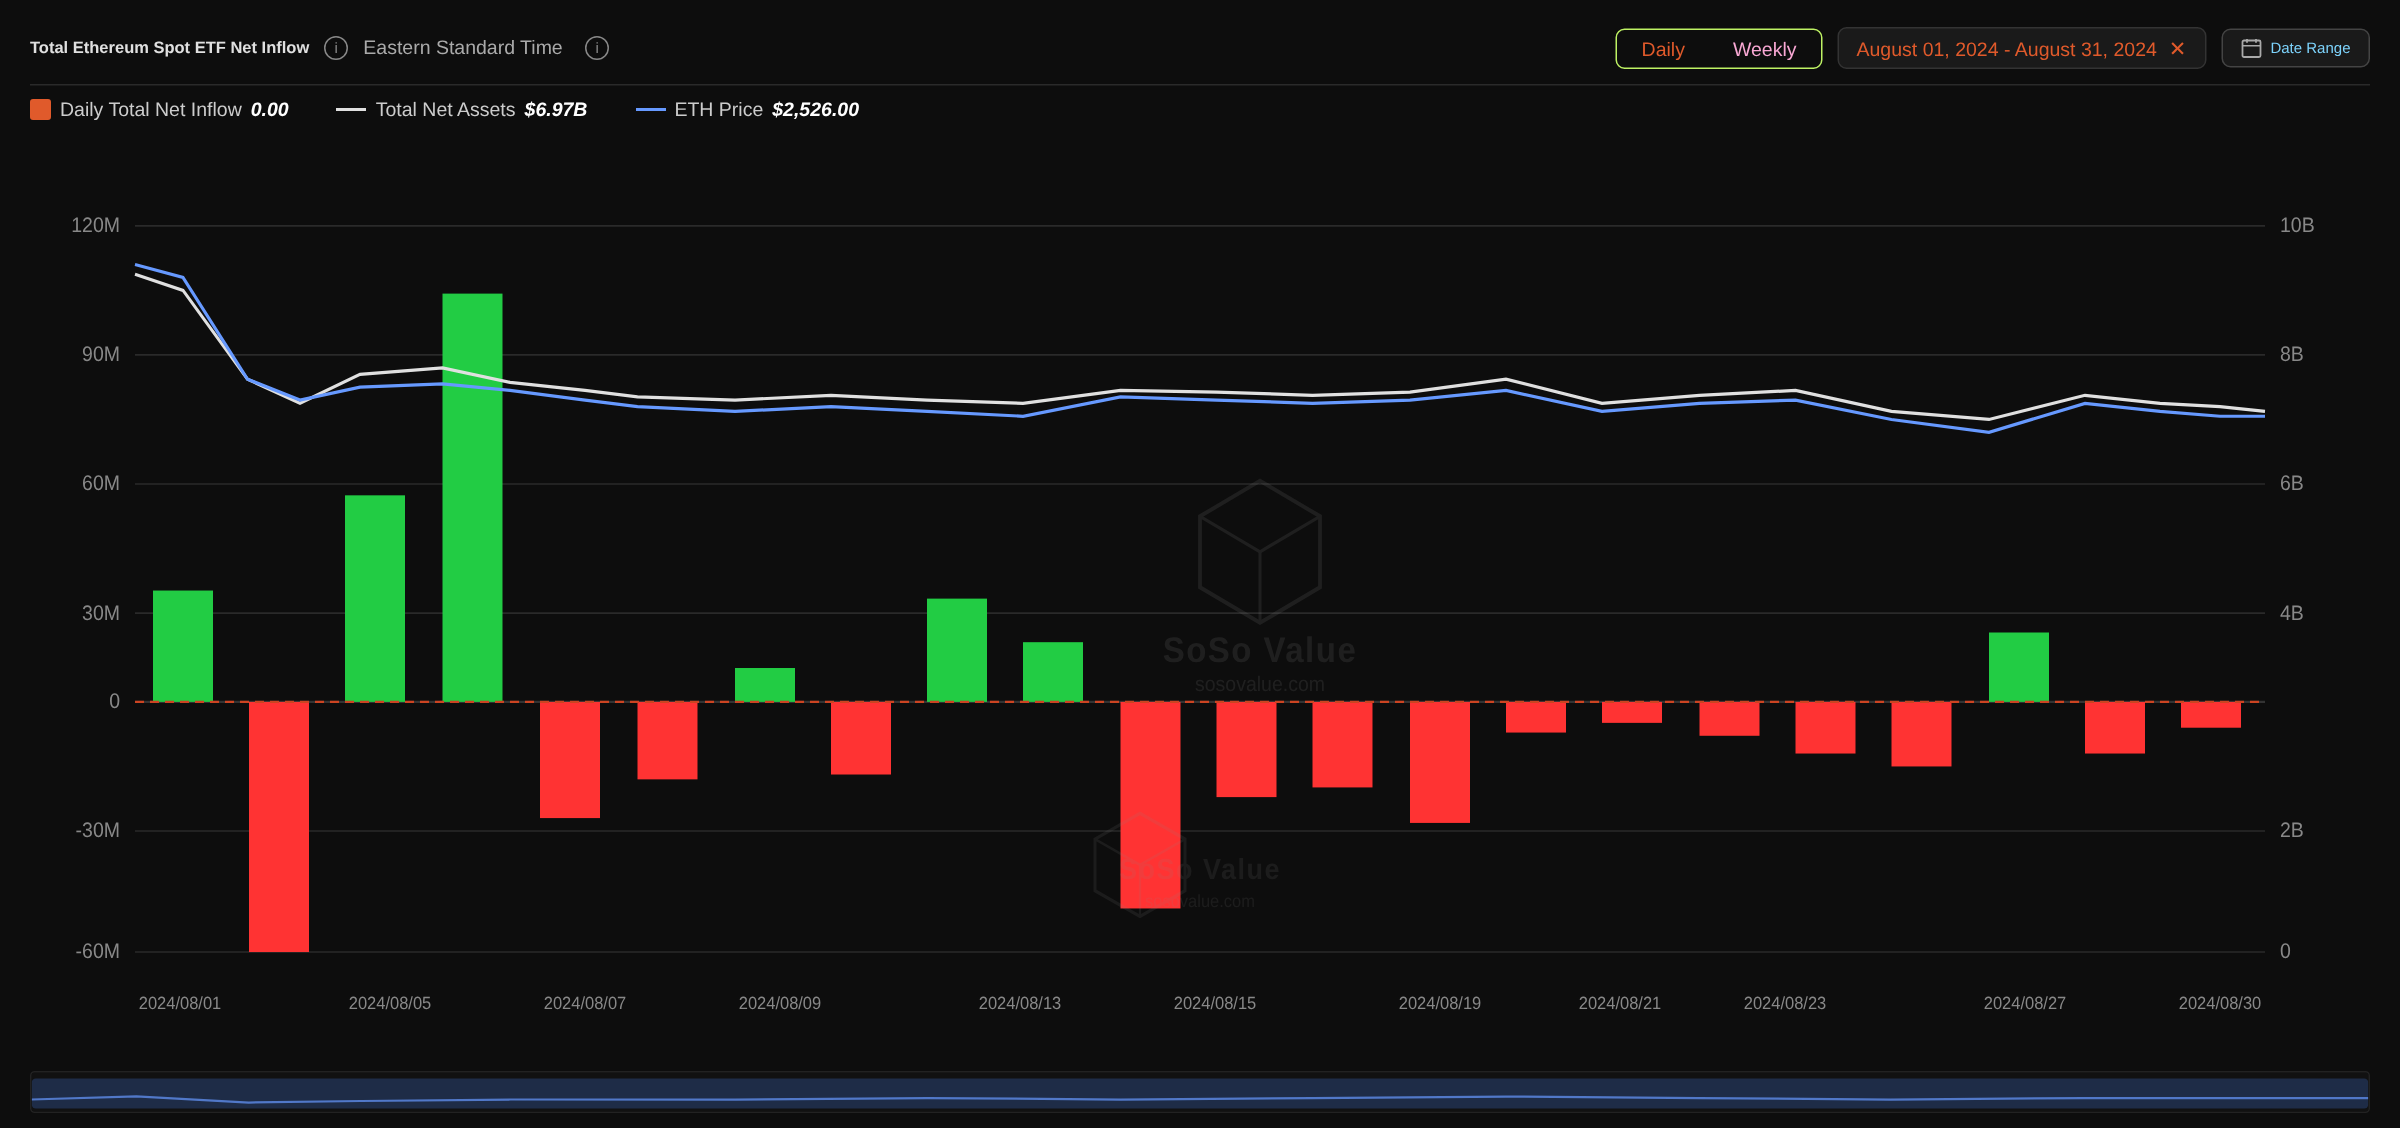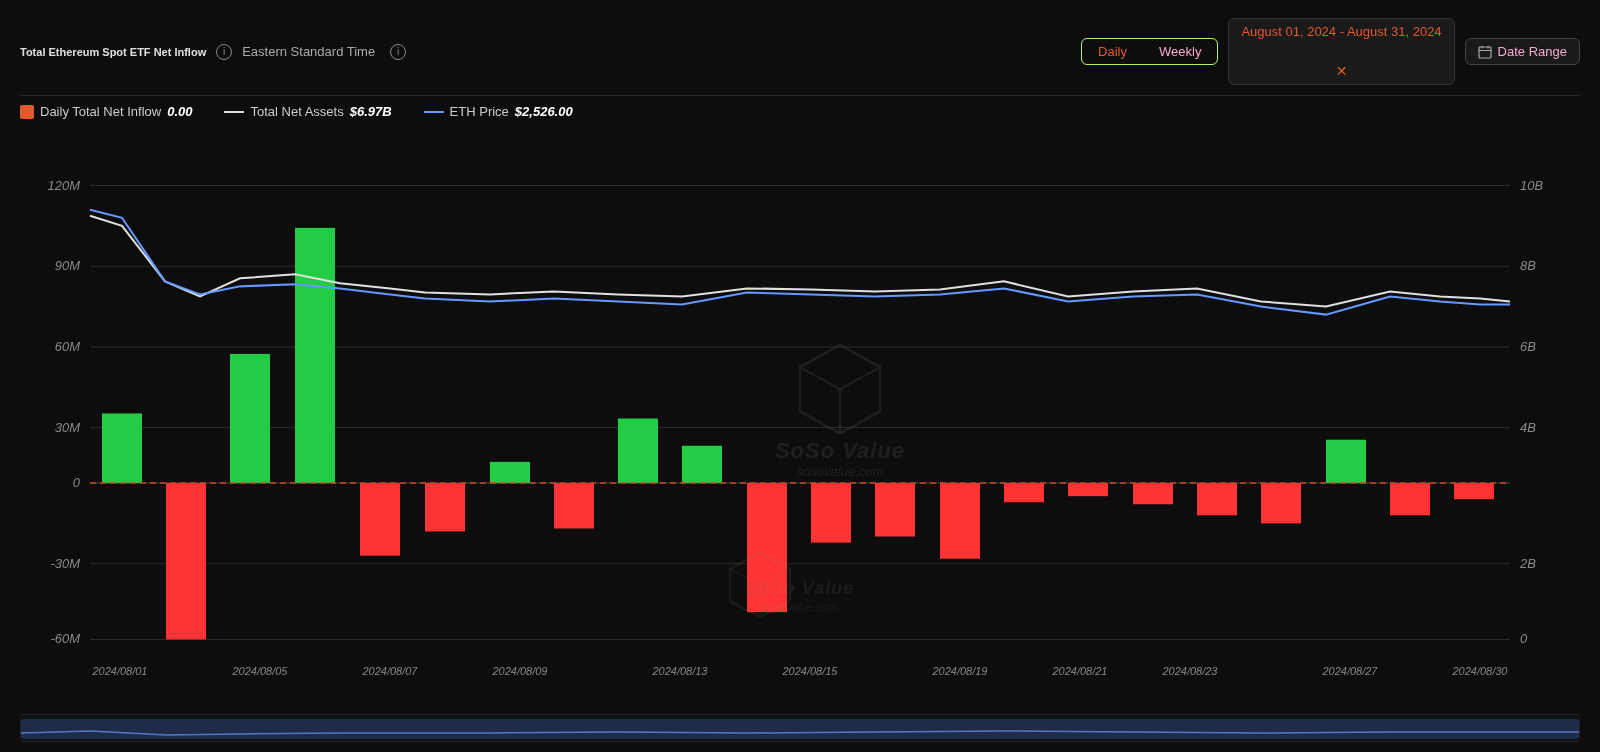--- a/index.html
+++ b/index.html
@@ -67,46 +67,45 @@
       border: none;
       outline: none;
     }
     .period-btn.active {
       color: #e05a2b;
       background: transparent;
     }
     .date-range-display {
       display: flex;
       align-items: center;
-      gap: 24px;
+      gap: 8px;
       background: #1a1a1a;
       border: 1px solid #333;
       border-radius: 6px;
       padding: 5px 12px;
       font-size: 13px;
-      flex-direction: column;
     }
     .date-range-text {
       color: #e05a2b;
     }
     .close-icon {
       color: #e05a2b;
       cursor: pointer;
       font-size: 14px;
     }
     .date-range-btn {
       display: flex;
       align-items: center;
       gap: 6px;
       background: #1a1a1a;
       border: 1px solid #444;
       border-radius: 6px;
       padding: 5px 12px;
-      font-size: 13px;
-      color: #f9a8d4;
+      font-size: 10px;
+      color: #7dd3fc;
       cursor: pointer;
     }
     .divider {
       height: 1px;
       background: #2a2a2a;
       margin-bottom: 8px;
     }
     .legend-row {
       display: flex;
       align-items: center;
@@ -134,21 +133,20 @@
     }
     .chart-area {
       flex: 1;
       position: relative;
       display: flex;
       flex-direction: column;
     }
     .chart-main {
       flex: 1;
       position: relative;
-      font-style: italic;
     }
     svg.main-chart {
       width: 100%;
       height: 100%;
     }
     .minimap {
       height: 28px;
       background: #111;
       border: 1px solid #222;
       border-radius: 3px;

